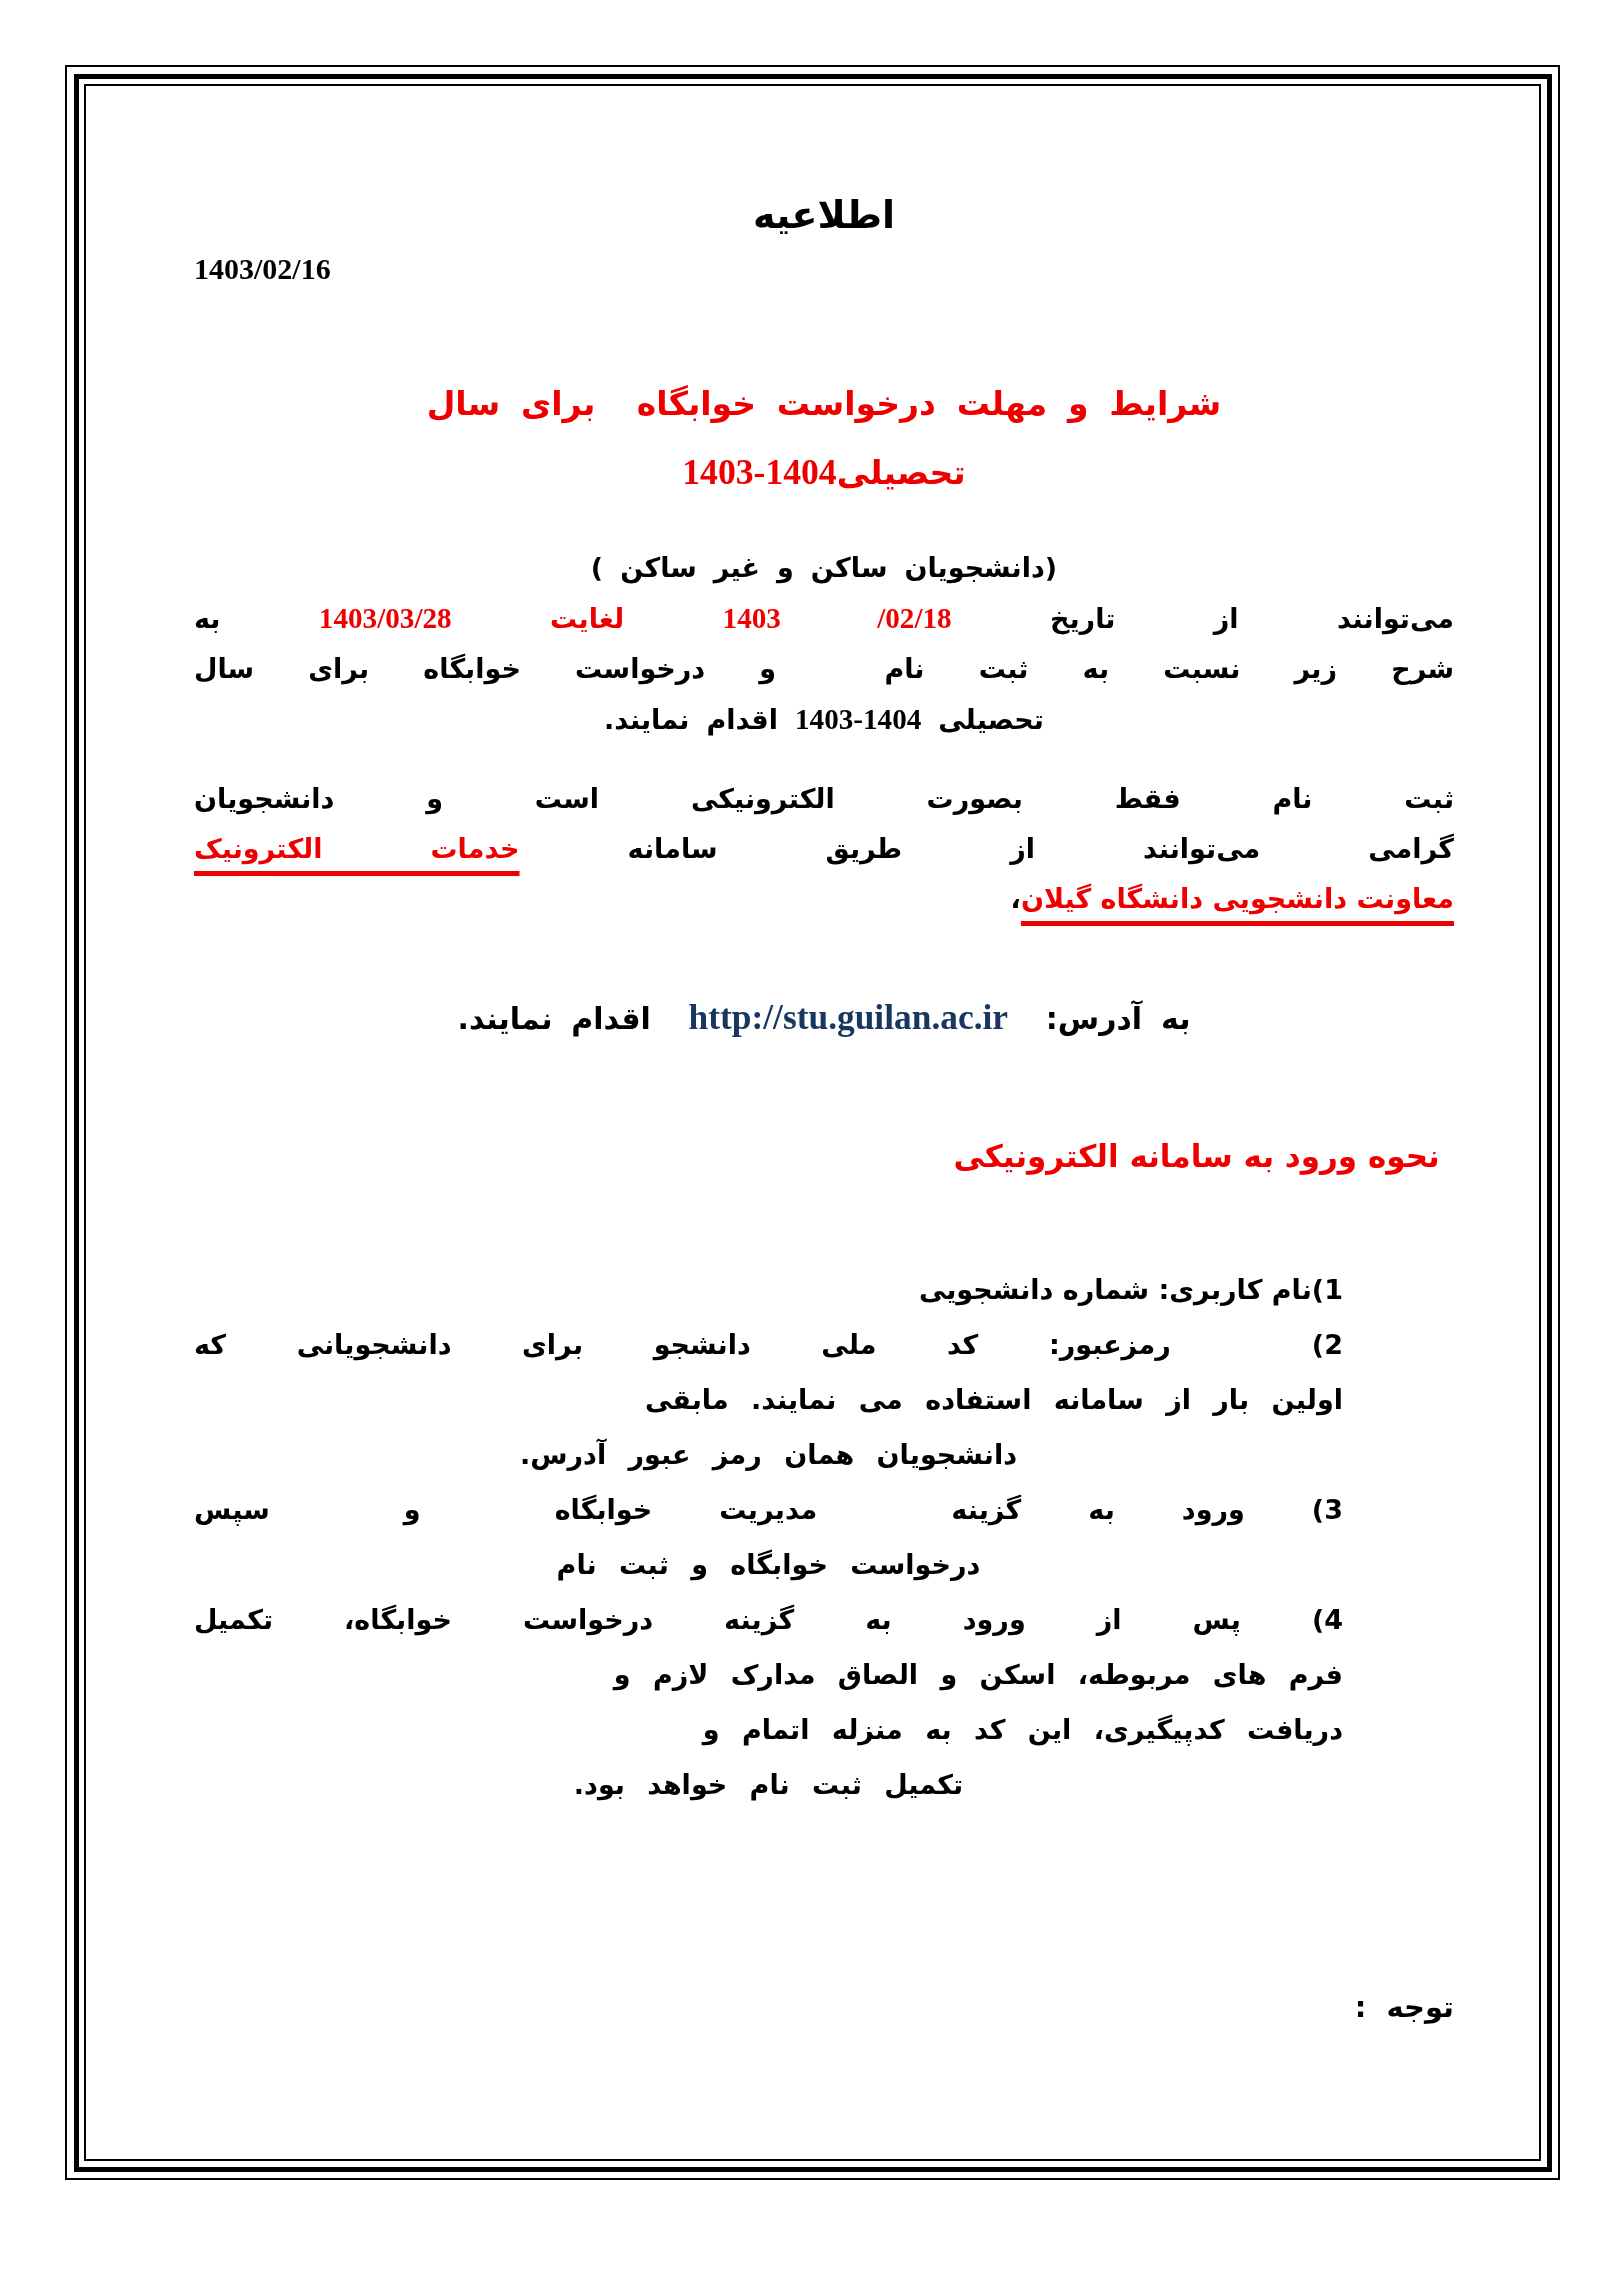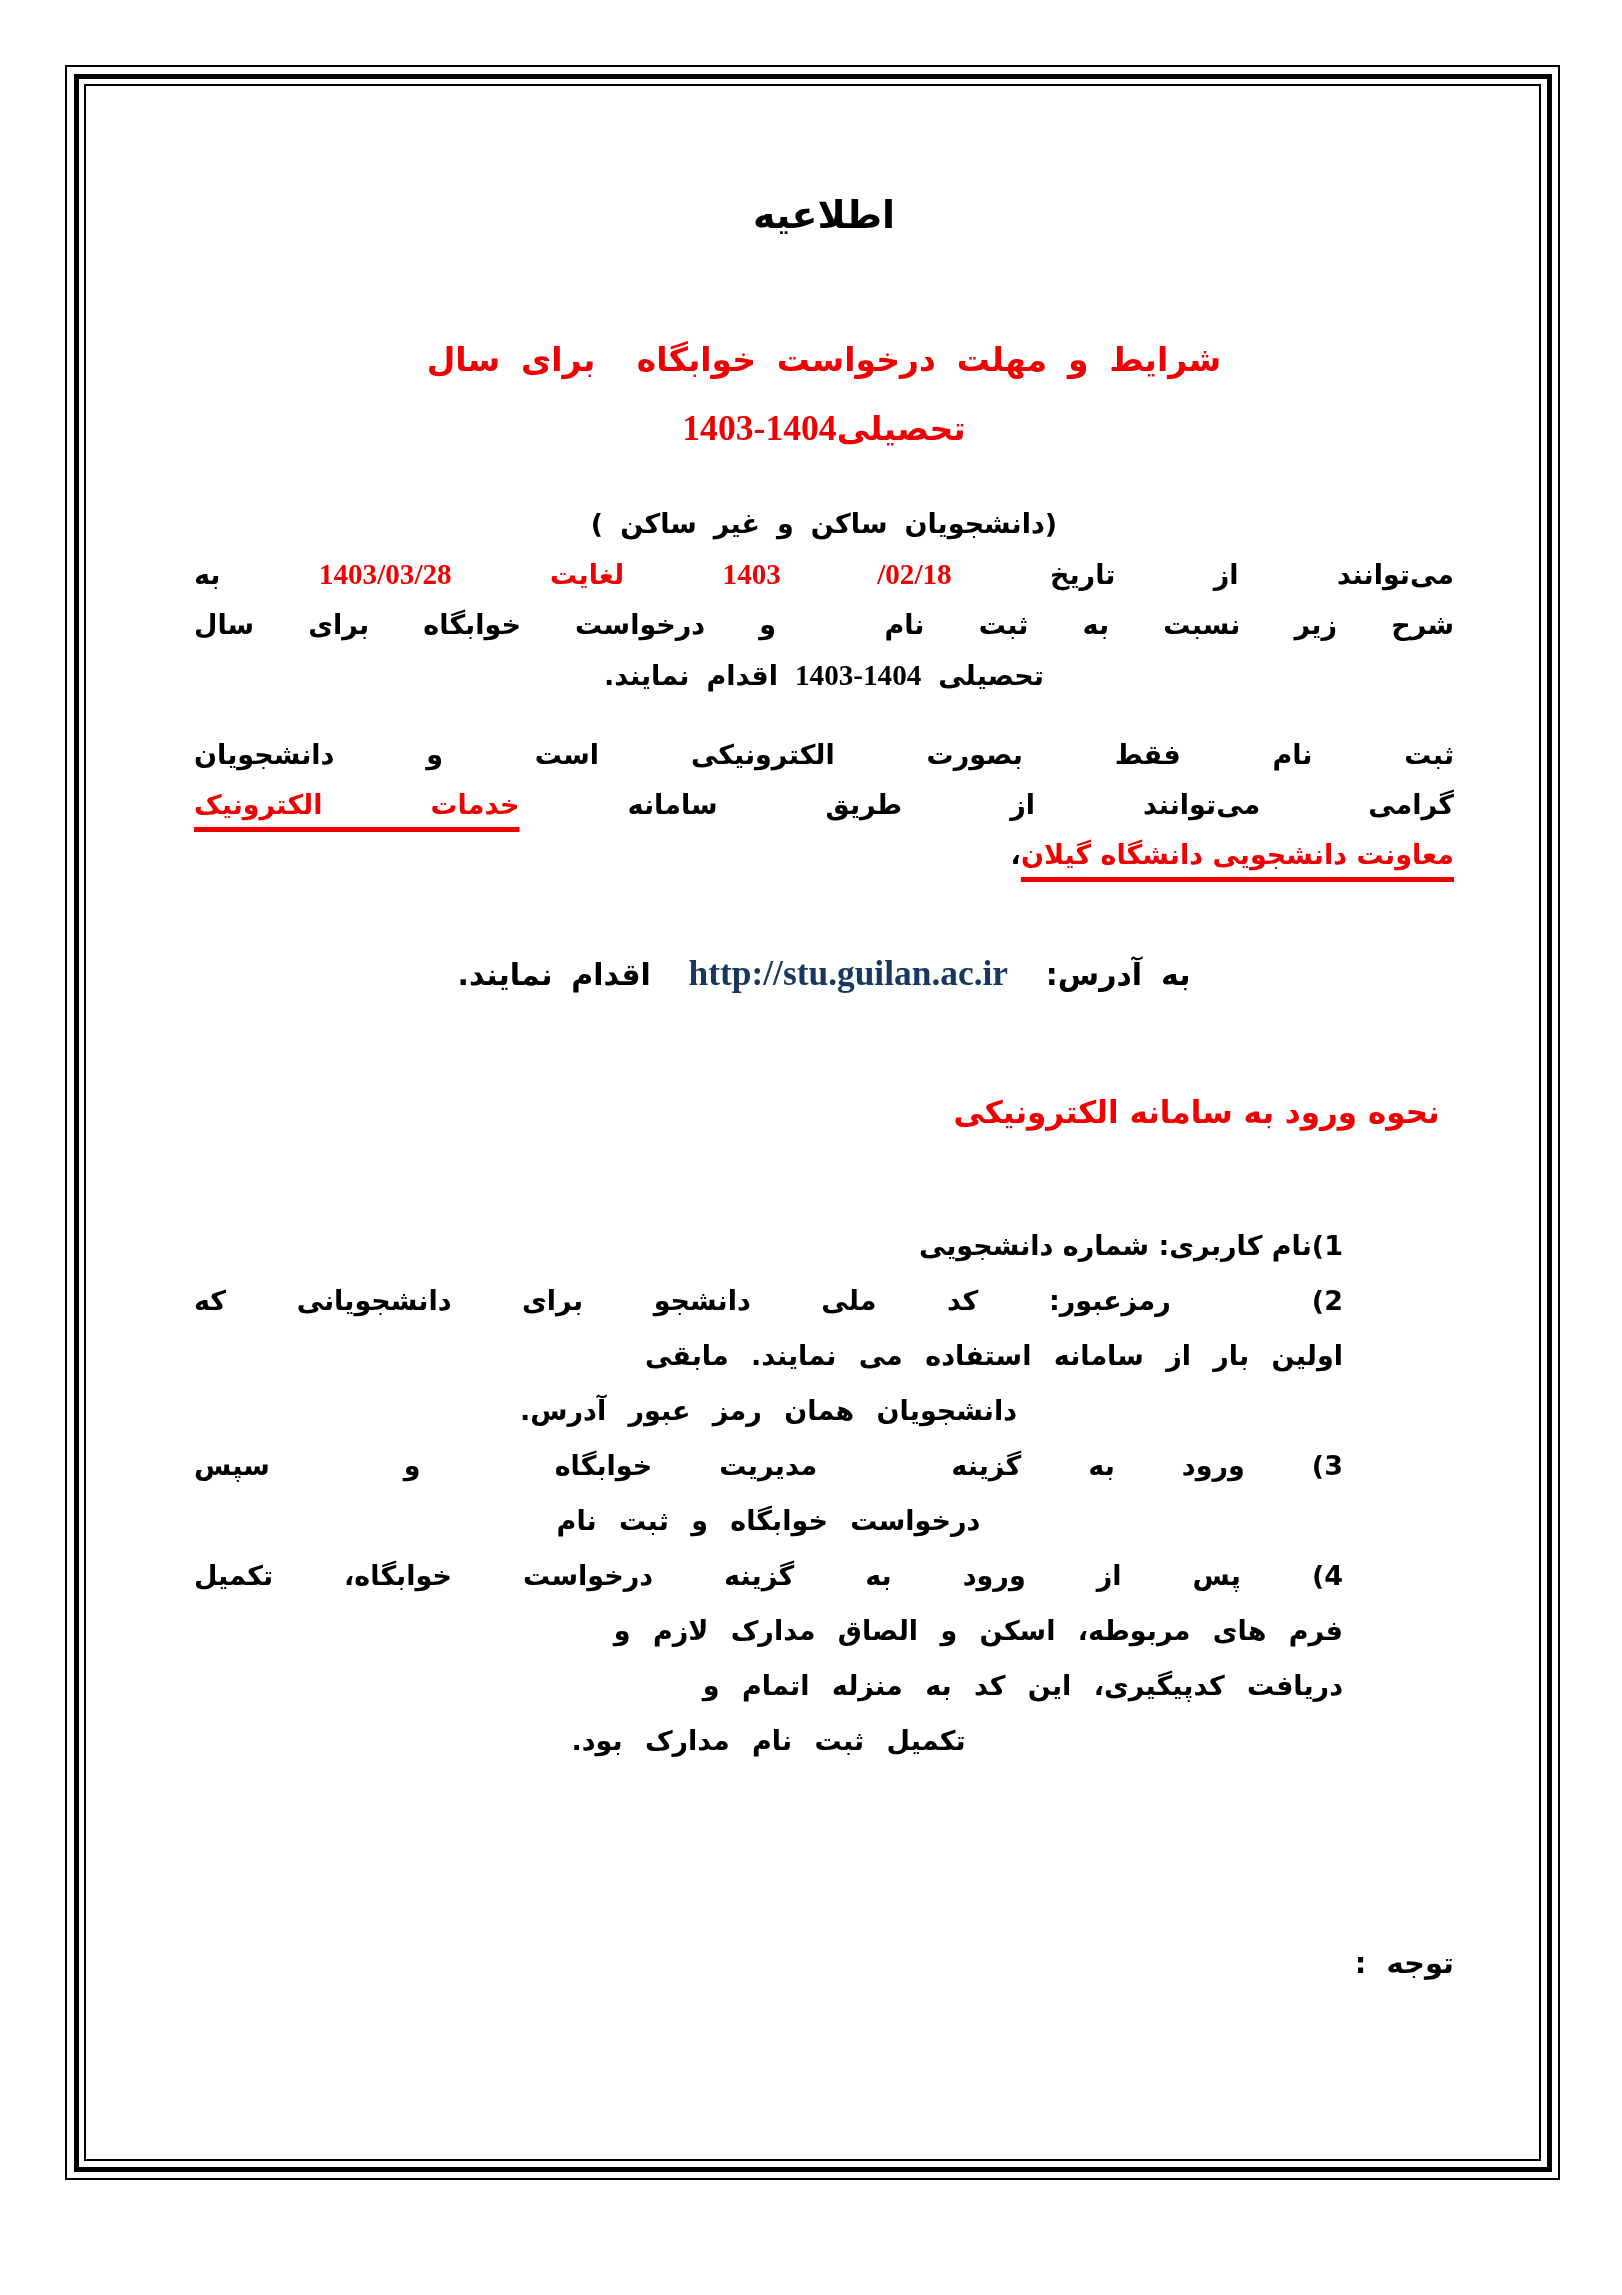--- a/index.html
+++ b/index.html
@@ -45,20 +45,21 @@
 </head>
 <body>
 
 <div class="page">
   <div class="frame-outer">
     <div class="frame-mid">
       <div class="frame-inner">
         <div class="content">
 
           <div class="title">اطلاعیه</div>
+          <div class="date">1403/02/16</div>
 
           <div class="sec-heading">
               <div class="line l-center"><span class="s-r">شرایط و مهلت درخواست خوابگاه&nbsp; برای سال</span></div>
               <div class="line l-center"><span class="s-r">تحصیلی</span><span class="s-r s-num">1403-1404</span></div>
             </div>
 
           <div class="sec-intro">
               <div class="line l-center"><span>(دانشجویان ساکن و غیر ساکن )</span></div>
               <div class="line l-justify"><span>می‌توانند از تاریخ </span><span class="s-r s-num">1403 /02/18</span><span class="s-r"> لغایت </span><span class="s-r s-num">1403/03/28</span><span> به</span></div>
               <div class="line l-justify"><span>شرح زیر نسبت به ثبت نام&nbsp; و درخواست خوابگاه برای سال</span></div>
@@ -82,21 +83,21 @@
           <div class="sec-steps">
               <div class="line l-right"><span>1)نام کاربری: شماره دانشجویی</span></div>
               <div class="line l-justify"><span>2) &nbsp;رمزعبور: کد ملی دانشجو برای دانشجویانی که</span></div>
               <div class="line l-right wide"><span>اولین بار از سامانه استفاده می نمایند. مابقی</span></div>
               <div class="line l-center wide"><span>دانشجویان همان رمز عبور آدرس.</span></div>
               <div class="line l-justify"><span>3) ورود به گزینه&nbsp; مدیریت خوابگاه&nbsp; و&nbsp; سپس</span></div>
               <div class="line l-center wide"><span>درخواست خوابگاه و ثبت نام</span></div>
               <div class="line l-justify"><span>4) پس از ورود به گزینه درخواست خوابگاه، تکمیل</span></div>
               <div class="line l-right wide"><span>فرم های مربوطه، اسکن و الصاق مدارک لازم و</span></div>
               <div class="line l-right wide"><span>دریافت کدپیگیری، این کد به منزله اتمام و</span></div>
-              <div class="line l-center wide"><span>تکمیل ثبت نام مدارک بود.</span></div>
+              <div class="line l-center wide"><span>تکمیل ثبت نام خواهد بود.</span></div>
             </div>
 
           <div class="note">توجه &nbsp;:</div>
 
         </div>
       </div>
     </div>
   </div>
 </div>
 

